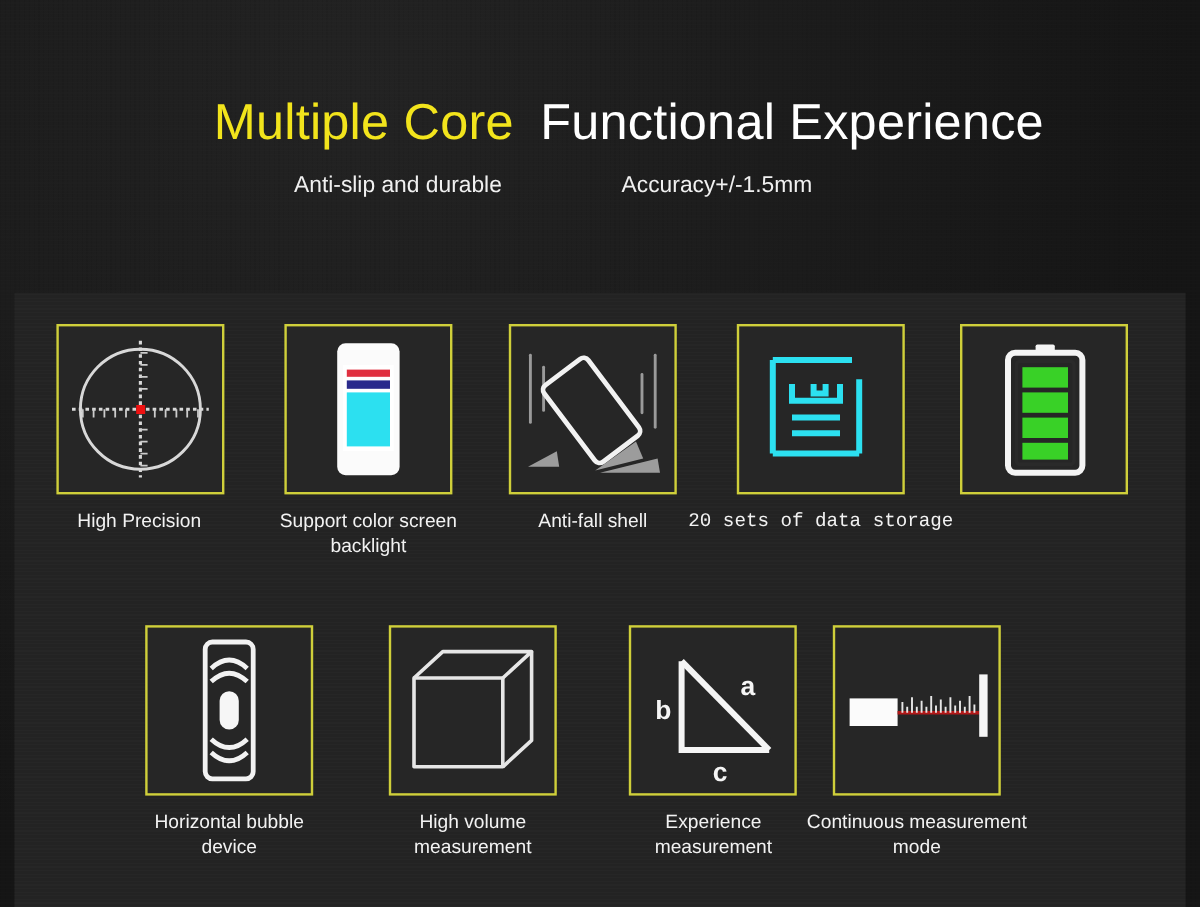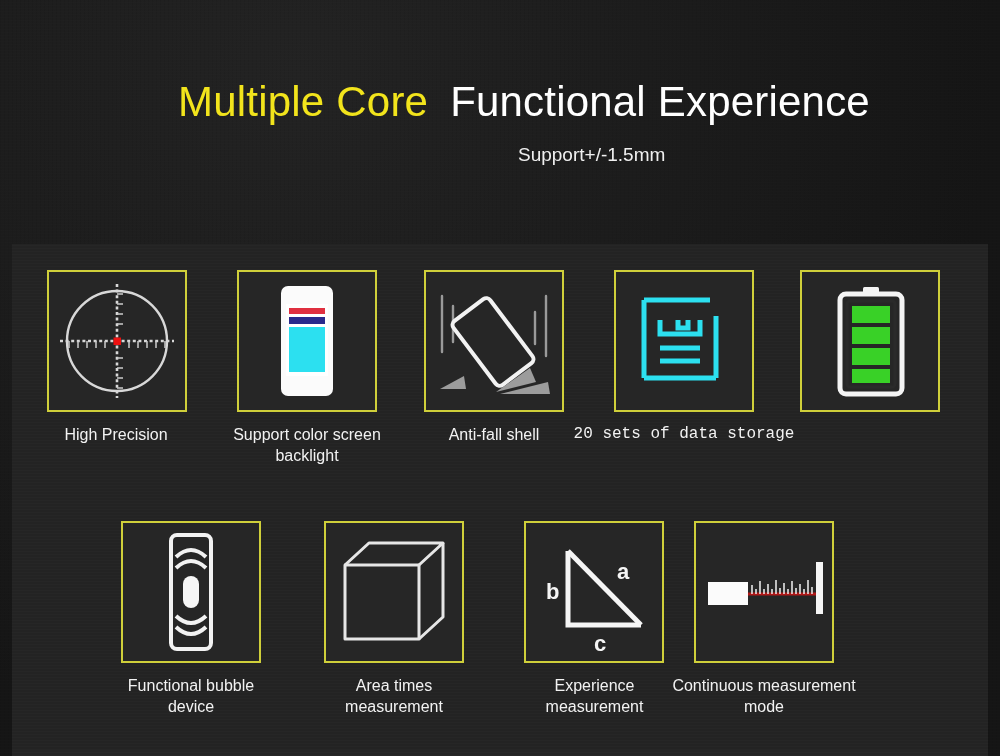--- a/index.html
+++ b/index.html
@@ -139,21 +139,22 @@
 </head>
 <body>
 
 <div class="page">
 
   <div class="header">
     <div class="title">
       <span class="accent">Multiple Core</span><span class="plain">Functional Experience</span>
     </div>
     <div class="sub-row">
-      <span class="sub sub-2">Support+/-1.5mm</span>
+      <span class="sub sub-1">Anti-slip and durable</span>
+      <span class="sub sub-2">Accuracy+/-1.5mm</span>
     </div>
   </div>
 
   <div class="panel"></div>
 
   <div class="feature f1">
     <div class="icon-box">
       <svg width="136" height="138" viewBox="0 0 136 138">
         <circle cx="68" cy="69" r="50" fill="none" stroke="#d8d8d8" stroke-width="2.4"></circle>
 
@@ -264,35 +265,35 @@
     <div class="icon-box">
       <svg width="136" height="138" viewBox="0 0 136 138">
         <rect x="48" y="12" width="40" height="114" rx="6" fill="none" stroke="#f2f2f2" stroke-width="4"></rect>
         <path d="M53 34 Q68 20 83 34" fill="none" stroke="#f2f2f2" stroke-width="4"></path>
         <path d="M53 45 Q68 31 83 45" fill="none" stroke="#f2f2f2" stroke-width="4"></path>
         <path d="M53 104 Q68 118 83 104" fill="none" stroke="#f2f2f2" stroke-width="4"></path>
         <path d="M53 93 Q68 107 83 93" fill="none" stroke="#f2f2f2" stroke-width="4"></path>
         <rect x="60" y="53" width="16" height="32" rx="8" fill="#f6f6f6"></rect>
       </svg>
     </div>
-    <div class="feature-label">Functional bubble
+    <div class="feature-label">Horizontal bubble
 device</div>
   </div>
 
   <div class="feature g2">
     <div class="icon-box">
       <svg width="136" height="138" viewBox="0 0 136 138">
         <g fill="none" stroke="#e6e6e6" stroke-width="3" stroke-linejoin="round">
           <rect x="19" y="42" width="74" height="74"></rect>
           <path d="M19 42 L43 20 L117 20 L93 42"></path>
           <path d="M117 20 L117 94 L93 116"></path>
         </g>
       </svg>
     </div>
-    <div class="feature-label">Area times
+    <div class="feature-label">High volume
 measurement</div>
   </div>
 
   <div class="feature g3">
     <div class="icon-box">
       <svg width="136" height="138" viewBox="0 0 136 138">
         <polyline points="42,28 42,102 115,102" fill="none" stroke="#f5f5f5" stroke-width="5" stroke-linejoin="miter"></polyline>
         <line x1="42" y1="28" x2="115" y2="102" stroke="#f5f5f5" stroke-width="5"></line>
         <text x="91" y="56" fill="#f5f5f5" font-family="Liberation Sans, sans-serif" font-size="22" font-weight="700">a</text>
         <text x="20" y="76" fill="#f5f5f5" font-family="Liberation Sans, sans-serif" font-size="22" font-weight="700">b</text>

